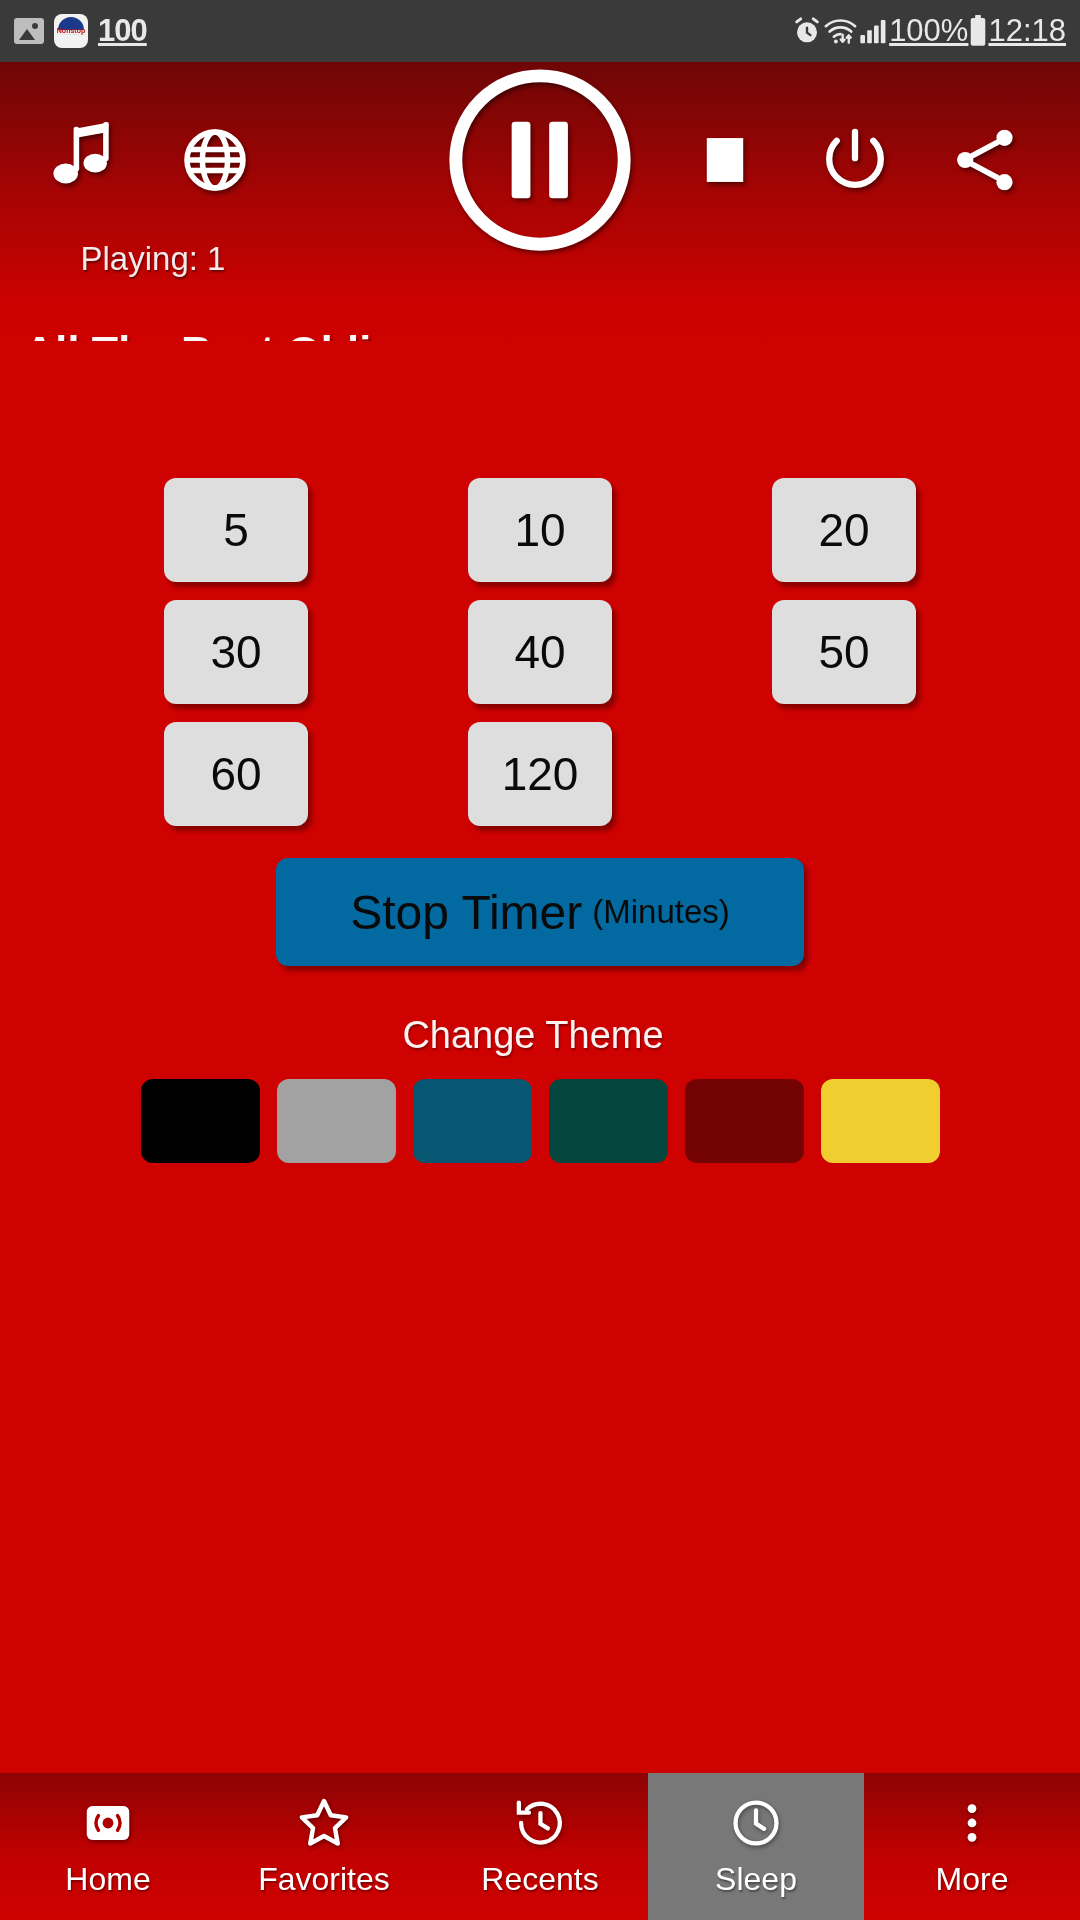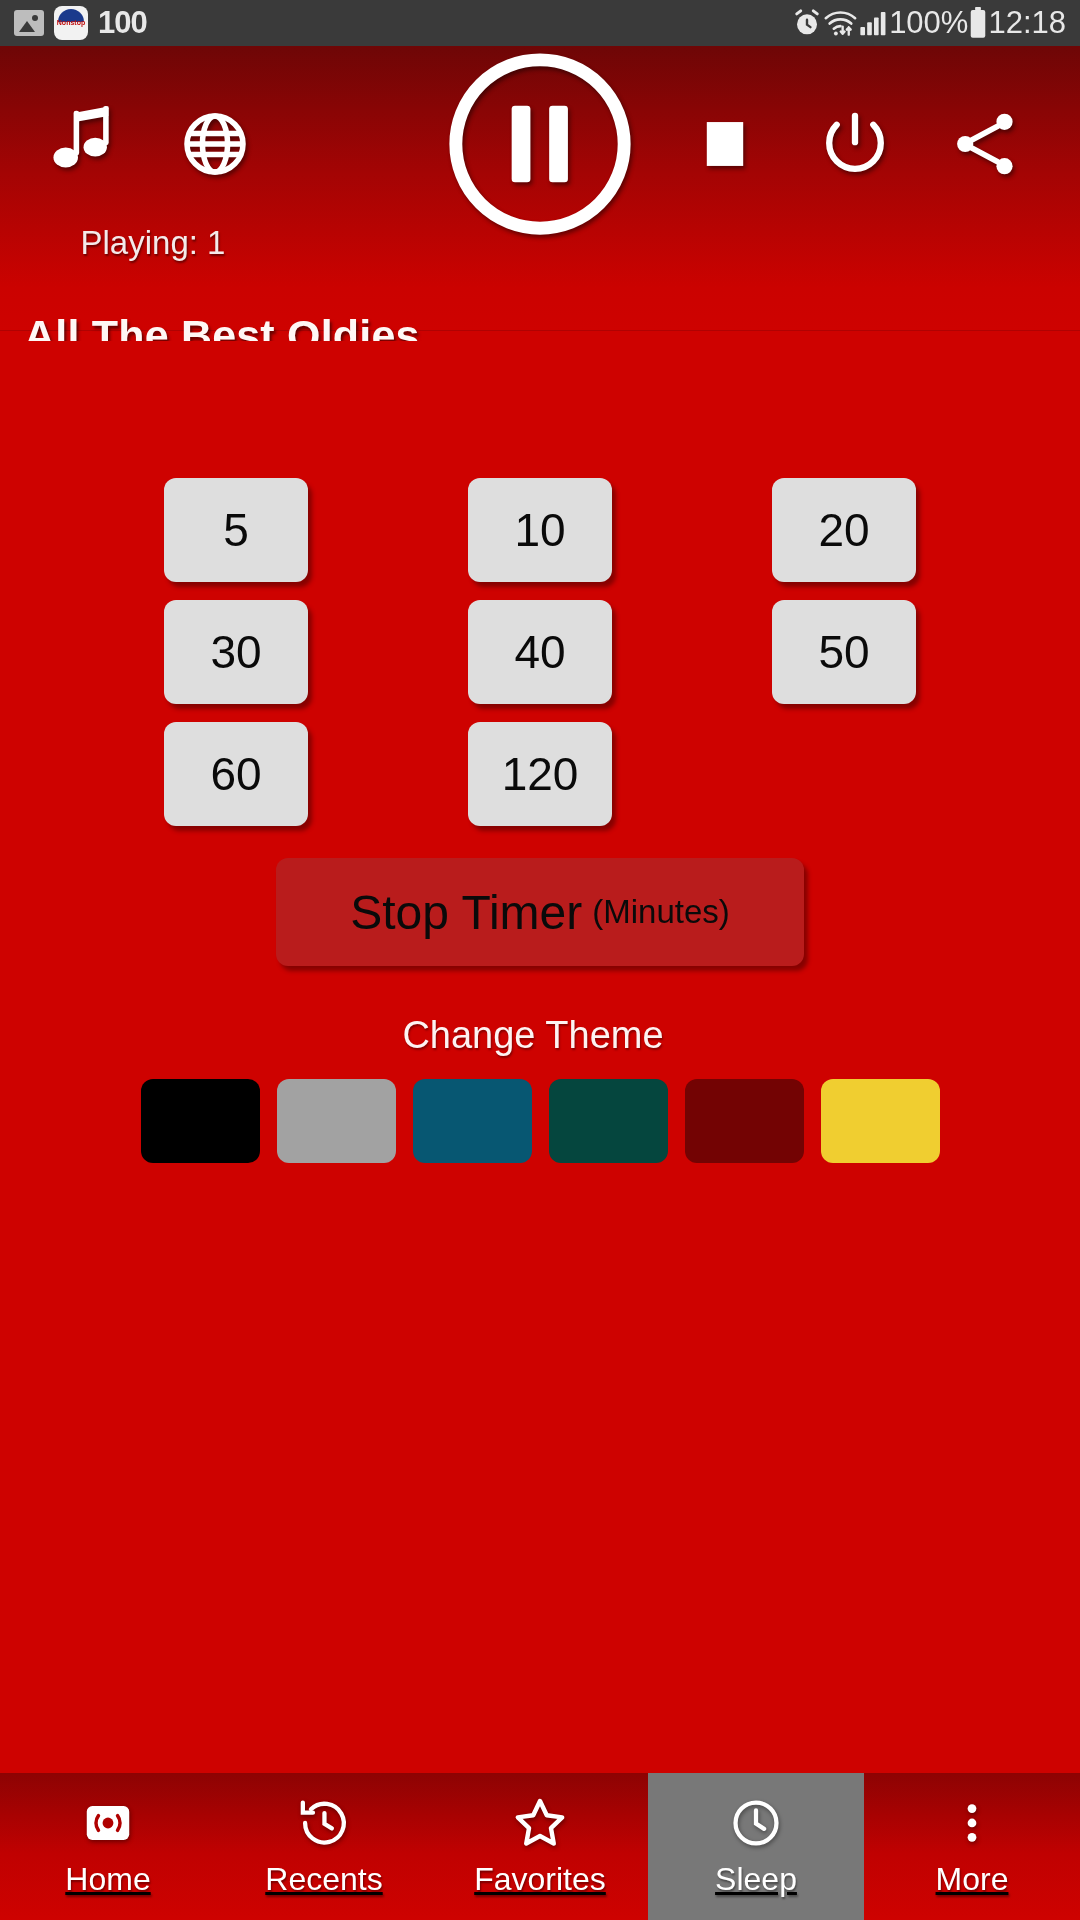--- a/index.html
+++ b/index.html
@@ -6,23 +6,24 @@
   html, body {
     width:1080px; height:1920px;
     font-family:"Liberation Sans", sans-serif;
     background:#CE0200;
     overflow:hidden;
   }
   #screen { position:relative; width:1080px; height:1920px; }
 
   
   .statusbar {
-    height:46px; background:#3A3A3A; color:#E8E8E8;
+    height:62px; background:#3A3A3A; color:#E8E8E8;
     display:flex; align-items:center; padding:0 14px;
     font-size:30px;
+    text-decoration:underline;
   }
   .sb-left { display:flex; align-items:center; gap:10px; }
   .sb-right { display:flex; align-items:center; margin-left:auto; }
   .icon-photo {
     width:30px; height:26px; background:#BDBDBD; border-radius:3px;
     position:relative;
   }
   .icon-photo::after{
     content:""; position:absolute; left:5px; bottom:4px;
     border-left:8px solid transparent; border-right:8px solid transparent;
@@ -94,21 +95,21 @@
     width:144px; height:104px; border-radius:12px;
     background:#DEDEDE;
     border:none;
     box-shadow:4px 5px 4px rgba(0,0,0,.35);
     font-family:"Liberation Sans", sans-serif;
     font-size:46px; color:#0A0A0A;
     display:flex; align-items:center; justify-content:center;
   }
   .stop-wrap { position:absolute; top:517px; left:0; right:0; display:flex; justify-content:center; }
   .stop-btn {
-    width:528px; height:108px; border-radius:12px; background:#b91c1c;
+    width:528px; height:108px; border-radius:12px; background:#0369a1;
     border:none; box-shadow:4px 5px 4px rgba(0,0,0,.35);
     display:flex; align-items:center; justify-content:center;
     gap:10px; color:#0A0A0A;
   }
   .stop-main { font-size:48px; }
   .stop-sub  { font-size:33px; }
 
   .theme-label {
     position:absolute; top:673px; left:0; right:14px; text-align:center;
     color:#FDF3F2; font-size:38px;
@@ -116,21 +117,21 @@
   }
   .swatches {
     position:absolute; top:738px; left:0; right:0;
     display:flex; justify-content:center; gap:17px;
   }
   .swatch { width:119px; height:84px; border-radius:12px; border:none; }
 
   
   .navbar {
     position:absolute; left:0; right:0; bottom:0; height:147px;
-    display:flex; background:linear-gradient(180deg,#8D0303 0%, #C00101 55%, #CE0200 100%);text-decoration:underline;
+    display:flex; background:linear-gradient(180deg,#8D0303 0%, #C00101 55%, #CE0200 100%);
   }
   .navitem {
     flex:1; display:flex; flex-direction:column; align-items:center;
     justify-content:center; gap:10px; color:#FFFFFF;
   }
   .navitem.active { background:#787878; }
   .nav-ico { height:56px; display:flex; align-items:center; justify-content:center;
              filter:drop-shadow(1px 2px 2px rgba(0,0,0,.4)); }
   .nav-label { font-size:32px; text-shadow:1px 2px 2px rgba(0,0,0,.4); }
 </style>
@@ -293,38 +294,38 @@
           <rect x="2.2" y="4.2" width="19.6" height="15.6" rx="2.6"></rect>
           <circle cx="12" cy="12" r="2.5" fill="#B00101"></circle>
           <path d="M7.6 8.6a5.6 5.6 0 0 0 0 6.8M16.4 8.6a5.6 5.6 0 0 1 0 6.8" stroke="#B00101" stroke-width="1.6" fill="none" stroke-linecap="round"></path>
         </svg>
       </span>
       <span class="nav-label">Home</span>
     </div>
 
     <div class="navitem">
       <span class="nav-ico">
+        <svg width="56" height="56" viewBox="0 0 24 24" fill="none" stroke="#FFFFFF" stroke-width="1.9" stroke-linejoin="round">
+          <path d="M12 2.6l2.9 6.1 6.6.9-4.8 4.6 1.2 6.6L12 17.6l-5.9 3.2 1.2-6.6L2.5 9.6l6.6-.9z"></path>
+        </svg>
+      </span>
+      <span class="nav-label">Favorites</span>
+    </div>
+
+    <div class="navitem">
+      <span class="nav-ico">
         <svg width="54" height="54" viewBox="0 0 24 24" fill="none" stroke="#FFFFFF" stroke-width="1.9" stroke-linecap="round">
           <path d="M3.6 12a8.6 8.6 0 1 0 2.6-6.1"></path>
           <path d="M2.6 2.9v4.5h4.5"></path>
           <path d="M12.2 7.6v4.8l3.3 2"></path>
         </svg>
       </span>
       <span class="nav-label">Recents</span>
     </div>
 
-    <div class="navitem">
-      <span class="nav-ico">
-        <svg width="56" height="56" viewBox="0 0 24 24" fill="none" stroke="#FFFFFF" stroke-width="1.9" stroke-linejoin="round">
-          <path d="M12 2.6l2.9 6.1 6.6.9-4.8 4.6 1.2 6.6L12 17.6l-5.9 3.2 1.2-6.6L2.5 9.6l6.6-.9z"></path>
-        </svg>
-      </span>
-      <span class="nav-label">Favorites</span>
-    </div>
-
     <div class="navitem active">
       <span class="nav-ico">
         <svg width="54" height="54" viewBox="0 0 24 24" fill="none" stroke="#FFFFFF" stroke-width="1.9" stroke-linecap="round">
           <circle cx="12" cy="12" r="9.1"></circle>
           <path d="M12 6.4v5.9l3.6 2.3"></path>
         </svg>
       </span>
       <span class="nav-label">Sleep</span>
     </div>
 

